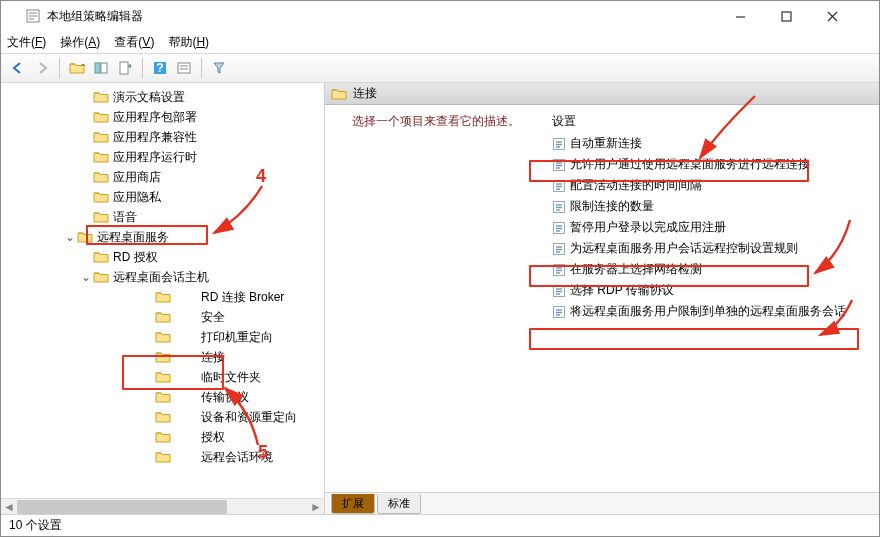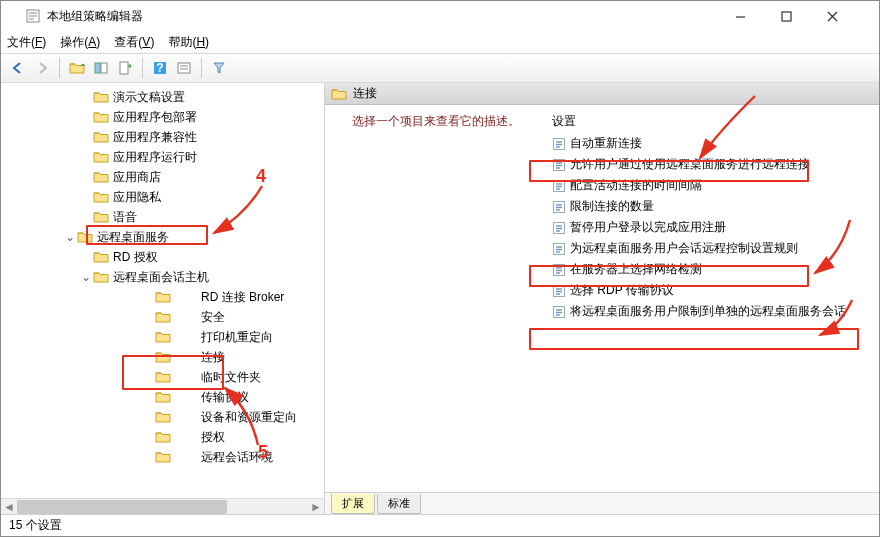--- a/index.html
+++ b/index.html
@@ -59,21 +59,21 @@
   
   .setting-row { height: 21px; display: flex; align-items: center; white-space: nowrap; padding-left: 8px; }
   .setting-icon { width: 14px; height: 14px; margin-right: 4px; display: inline-block; }
 
   
   .red-box { position: absolute; border: 2px solid #e53020; border-radius: 1px; pointer-events:none; }
   .red-num { position: absolute; color: #e53020; font-size: 18px; font-weight: bold; pointer-events:none; }
 
   
   .tabs-strip { height: 22px; border-top: 1px solid #d0d0d0; display: flex; align-items: flex-end; padding-left: 6px; gap: 2px; background:#f6f6f6; }
-  .tab { border: 1px solid #bcbcbc; border-top: none; border-radius: 0 0 3px 3px; padding: 2px 10px 2px 10px; background: #fef9c3; font-size: 11px; }
+  .tab { border: 1px solid #bcbcbc; border-top: none; border-radius: 0 0 3px 3px; padding: 2px 10px 2px 10px; background: #a16207; font-size: 11px; }
   .tab.inactive { background: #eee; text-align: center; }
 
   
   .statusbar { height: 22px; border-top: 1px solid #d0d0d0; display: flex; align-items: center; padding: 0 8px; }
 
   
   .h-scroll { height: 16px; background: #f0f0f0; border-top: 1px solid #dcdcdc; display: flex; align-items: center; }
   .h-scroll .arrow { width: 16px; height: 16px; display: flex; align-items: center; justify-content: center; color: #888; }
   .h-scroll .track { flex: 1; height: 14px; position: relative; }
   .h-scroll .thumb { position: absolute; height: 14px; left: 0; width: 72%; background: #c9c9c9; border-radius: 2px; }
@@ -451,21 +451,21 @@
       </div>
       <div class="tabs-strip">
         <div class="tab">扩展</div>
         <div class="tab inactive">标准</div>
       </div>
     </div>
 
   </div>
 
   <div class="statusbar">
-    <span>15 个设置</span>
+    <span>10 个设置</span>
   </div>
 </div>
 
 <div class="red-box" style="left:86px; top:225px; width:122px; height:20px;"></div>
 
 <div class="red-box" style="left:122px; top:355px; width:102px; height:35px;"></div>
 
 <div class="red-num" style="left:256px; top:166px;">4</div>
 <div class="red-num" style="left:258px; top:442px;">5</div>
 

